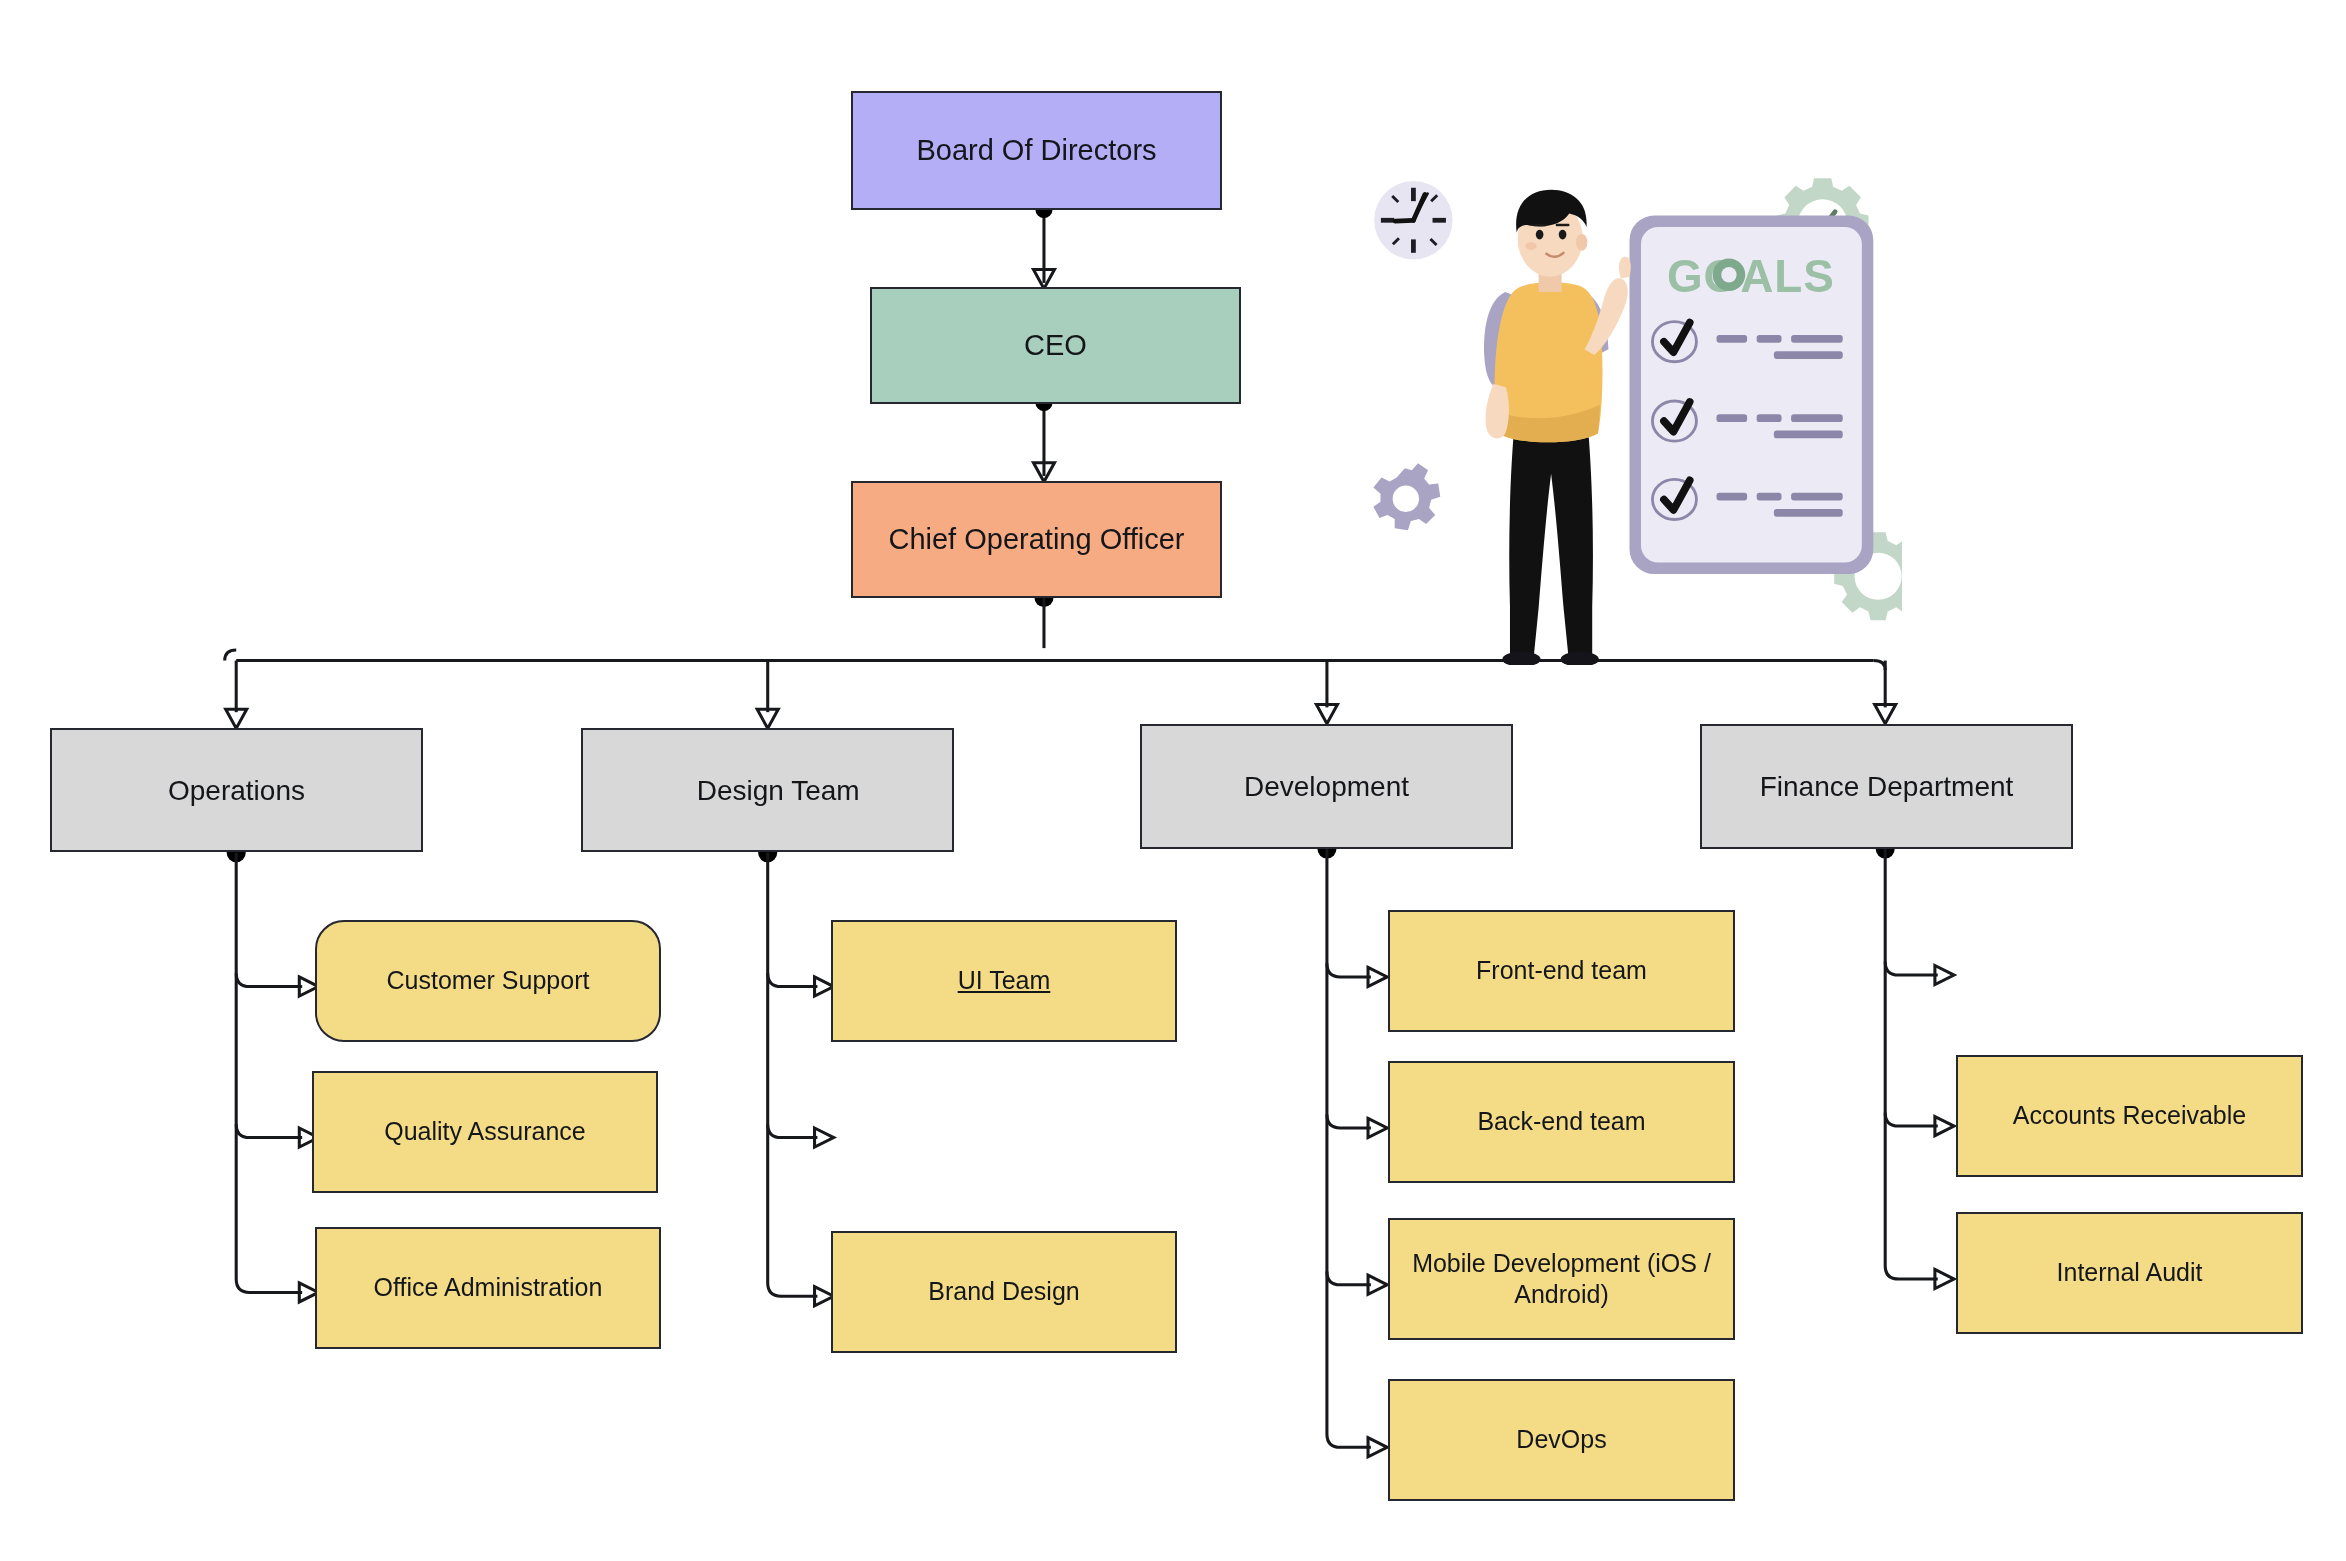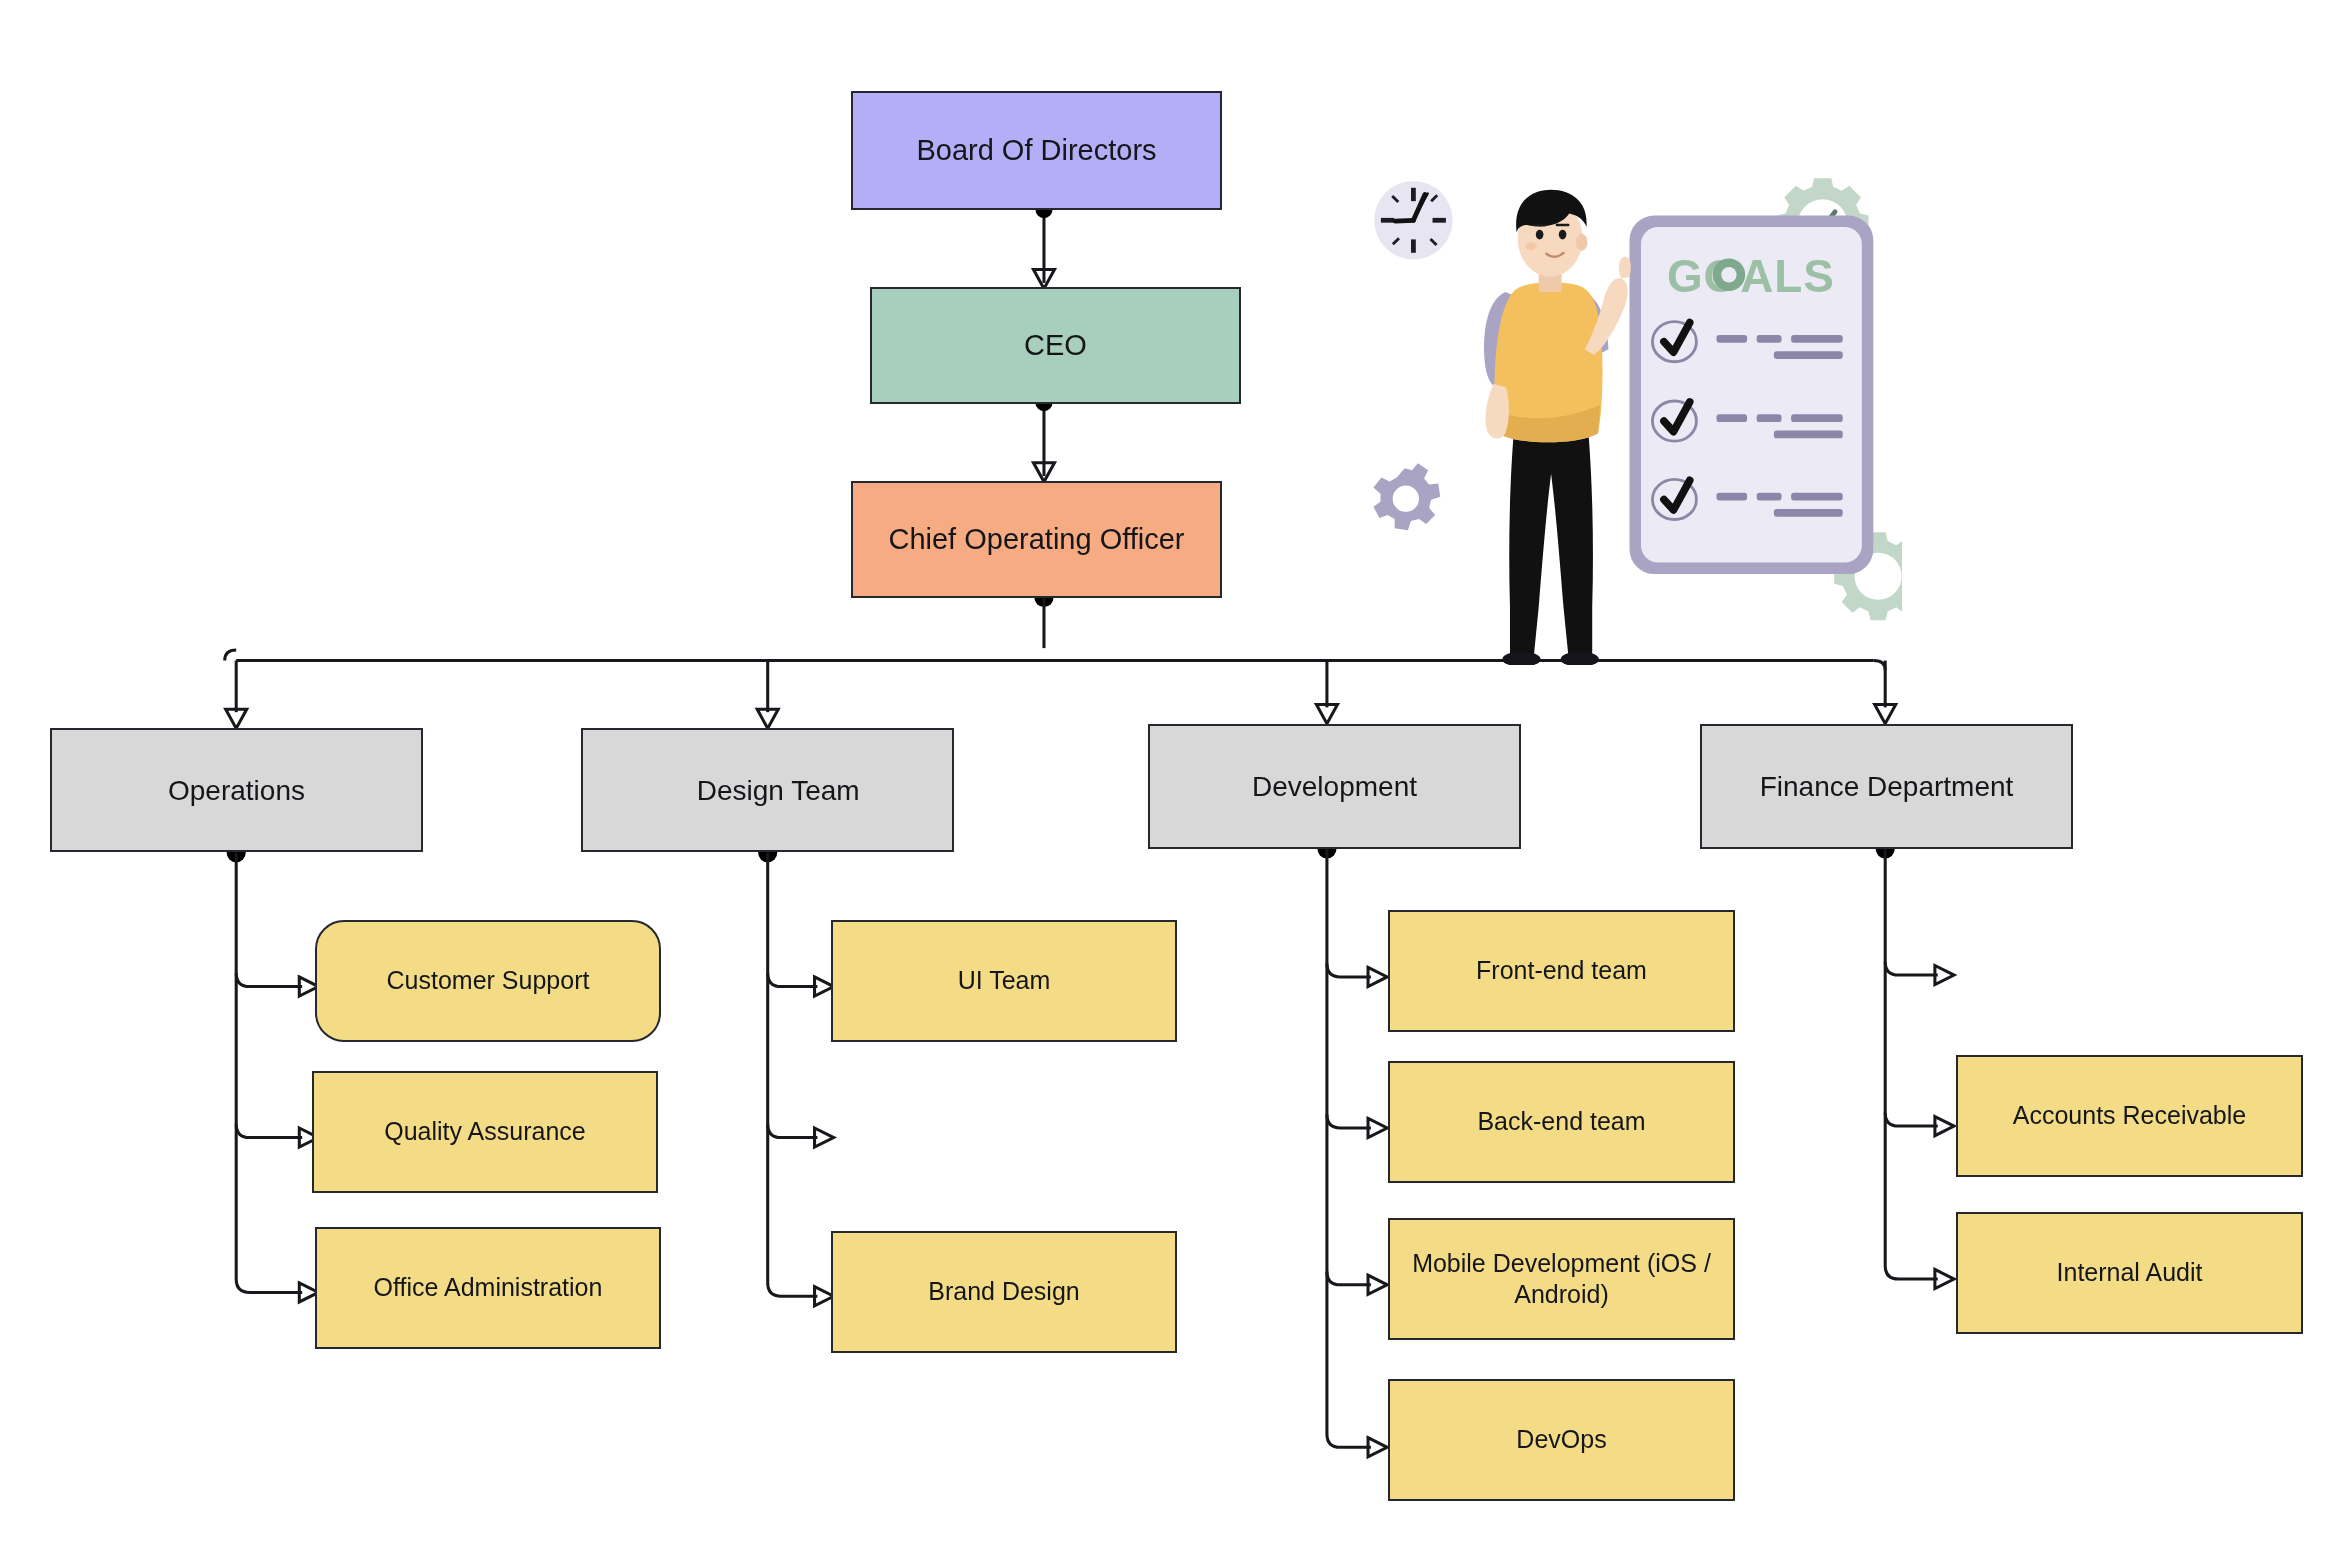--- a/index.html
+++ b/index.html
@@ -146,39 +146,39 @@
   </div>
 
   <div class="node lvl-dept" style="left:50px; top:728px; width:373px; height:124px;">
     <span class="node-label">Operations</span>
   </div>
 
   <div class="node lvl-dept" style="left:581px; top:728px; width:373px; height:124px;padding-left:31px;">
     <span class="node-label">Design Team</span>
   </div>
 
-  <div class="node lvl-dept" style="left:1140px; top:724px; width:373px; height:125px;margin-left:8px;">
+  <div class="node lvl-dept" style="left:1140px; top:724px; width:373px; height:125px;">
     <span class="node-label">Development</span>
   </div>
 
   <div class="node lvl-dept" style="left:1700px; top:724px; width:373px; height:125px;">
     <span class="node-label">Finance Department</span>
   </div>
 
   <div class="node lvl-team" style="left:315px; top:920px; width:346px; height:122px;border-radius:29px;">
     <span class="node-label">Customer Support</span>
   </div>
   <div class="node lvl-team" style="left:312px; top:1071px; width:346px; height:122px;">
     <span class="node-label">Quality Assurance</span>
   </div>
   <div class="node lvl-team" style="left:315px; top:1227px; width:346px; height:122px;">
     <span class="node-label">Office Administration</span>
   </div>
 
-  <div class="node lvl-team" style="left:831px; top:920px; width:346px; height:122px;">
+  <div class="node lvl-team" style="left:831px; top:920px; width:346px; height:122px;text-decoration:underline;">
     <span class="node-label">UI Team</span>
   </div>
   <div class="node lvl-team" style="left:831px; top:1231px; width:346px; height:122px;">
     <span class="node-label">Brand Design</span>
   </div>
 
   <div class="node lvl-team" style="left:1388px; top:910px; width:347px; height:122px;">
     <span class="node-label">Front-end team</span>
   </div>
   <div class="node lvl-team" style="left:1388px; top:1061px; width:347px; height:122px;">

